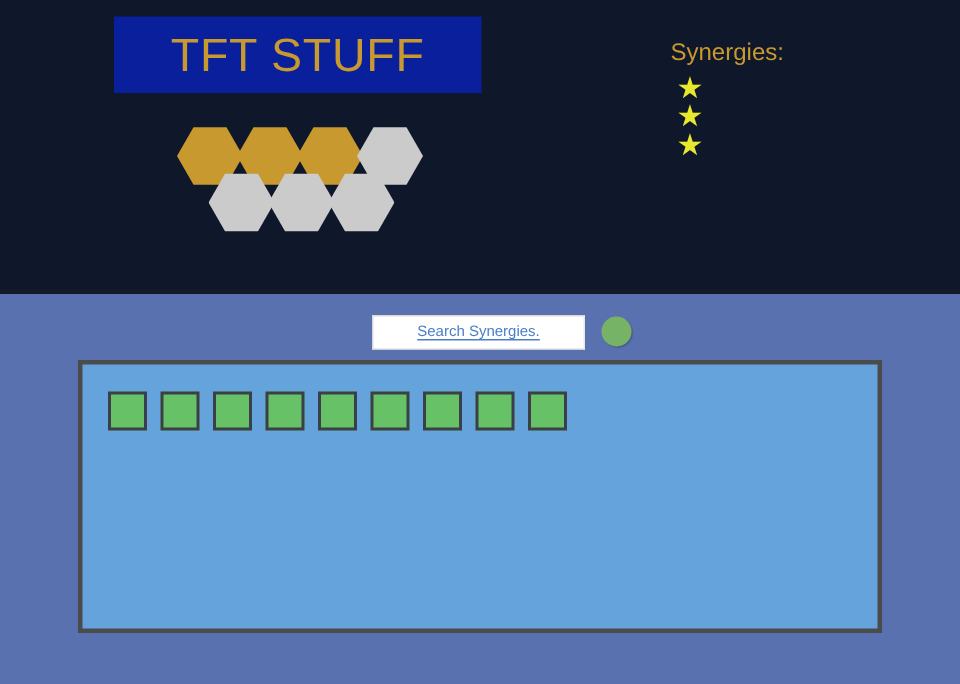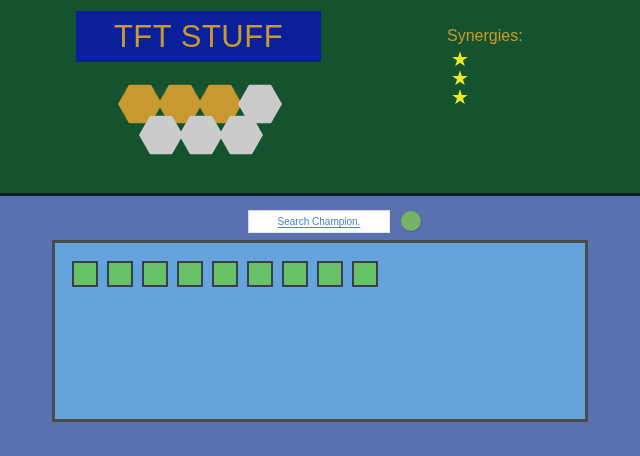--- a/index.html
+++ b/index.html
@@ -23,21 +23,21 @@
     height: 456px;
   }
 
   
   .top-section {
     position: absolute;
     left: 0;
     top: 0;
     width: 640px;
     height: 194px;
-    background: #14532d;
+    background: #0f172a;
   }
 
   .title-banner {
     position: absolute;
     left: 76px;
     top: 11px;
     width: 245px;
     height: 51px;
     background: #0a1f9c;
     display: flex;
@@ -237,21 +237,21 @@
     </div>
 
   </div>
 
   <div class="divider"></div>
 
   <div class="bottom-section">
 
     <div class="search-row">
       <div class="search-input-wrap">
-        <span class="search-input-text" title="Search Champion.">Search Champion.</span>
+        <span class="search-input-text" title="Search Champion.">Search Synergies.</span>
       </div>
       <div class="search-dot"></div>
     </div>
 
     <div class="champion-panel">
       <div class="champion-row">
         <div class="champion-slot"></div>
         <div class="champion-slot"></div>
         <div class="champion-slot"></div>
         <div class="champion-slot"></div>

